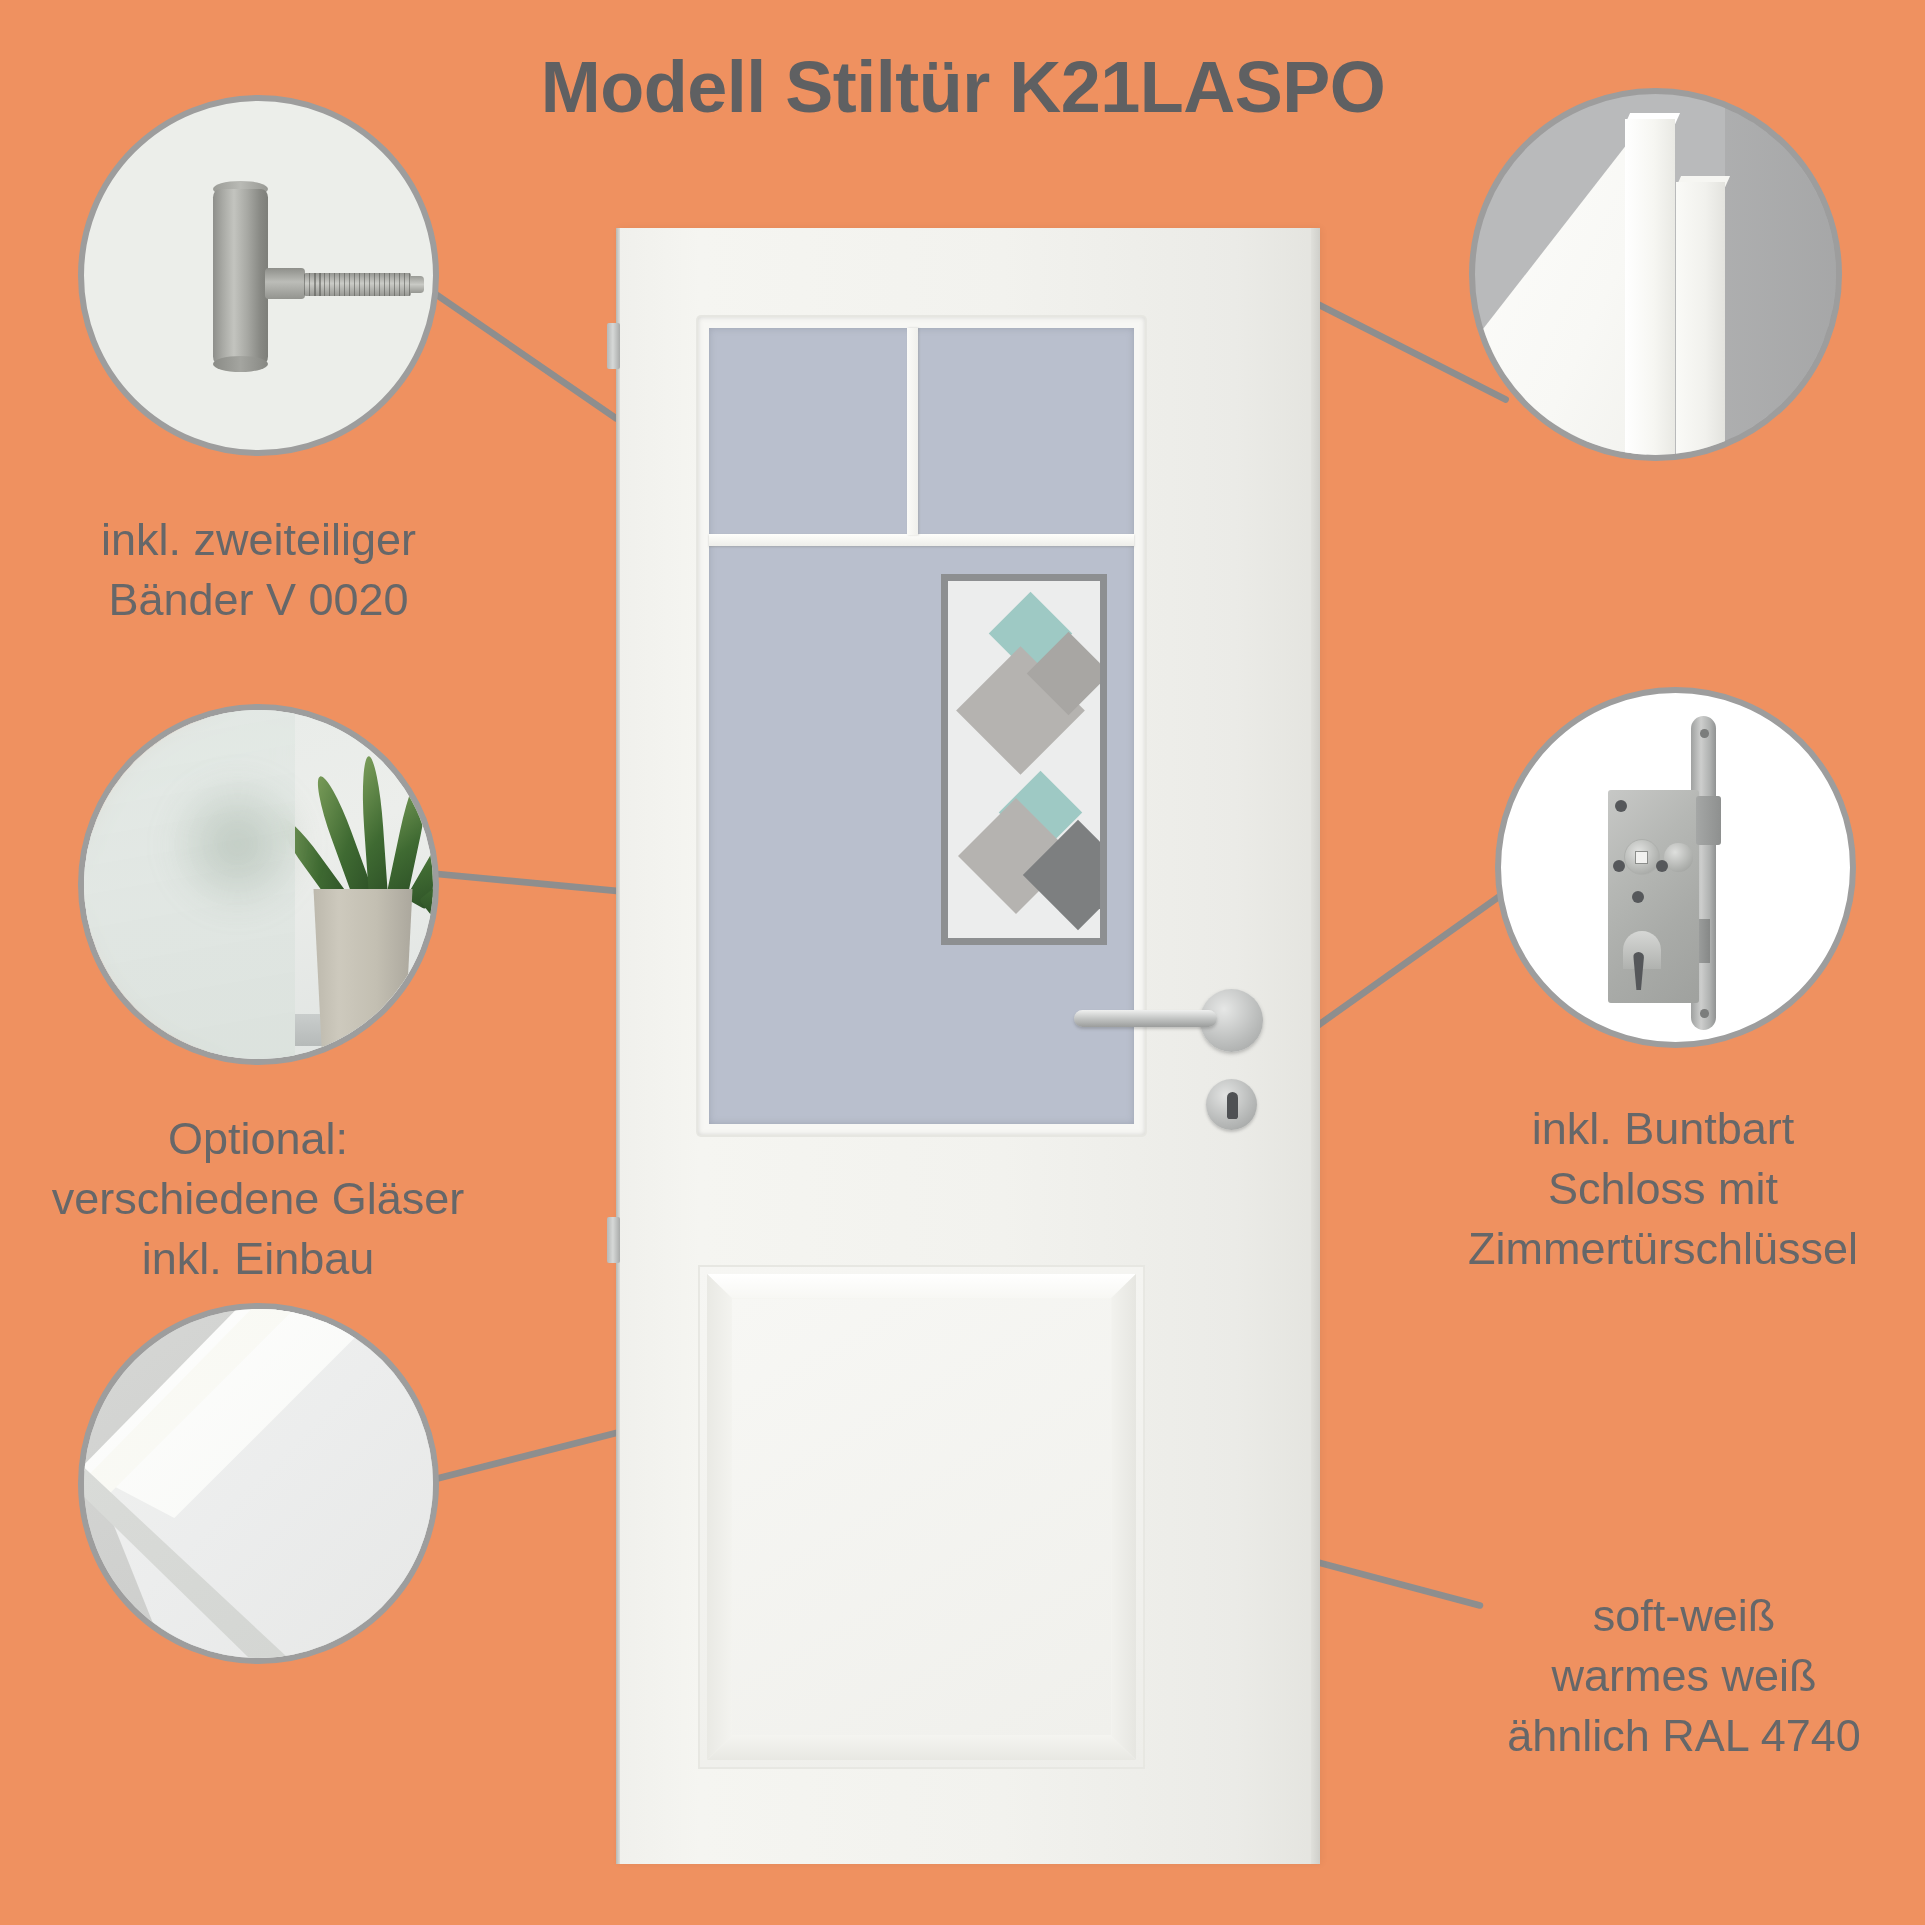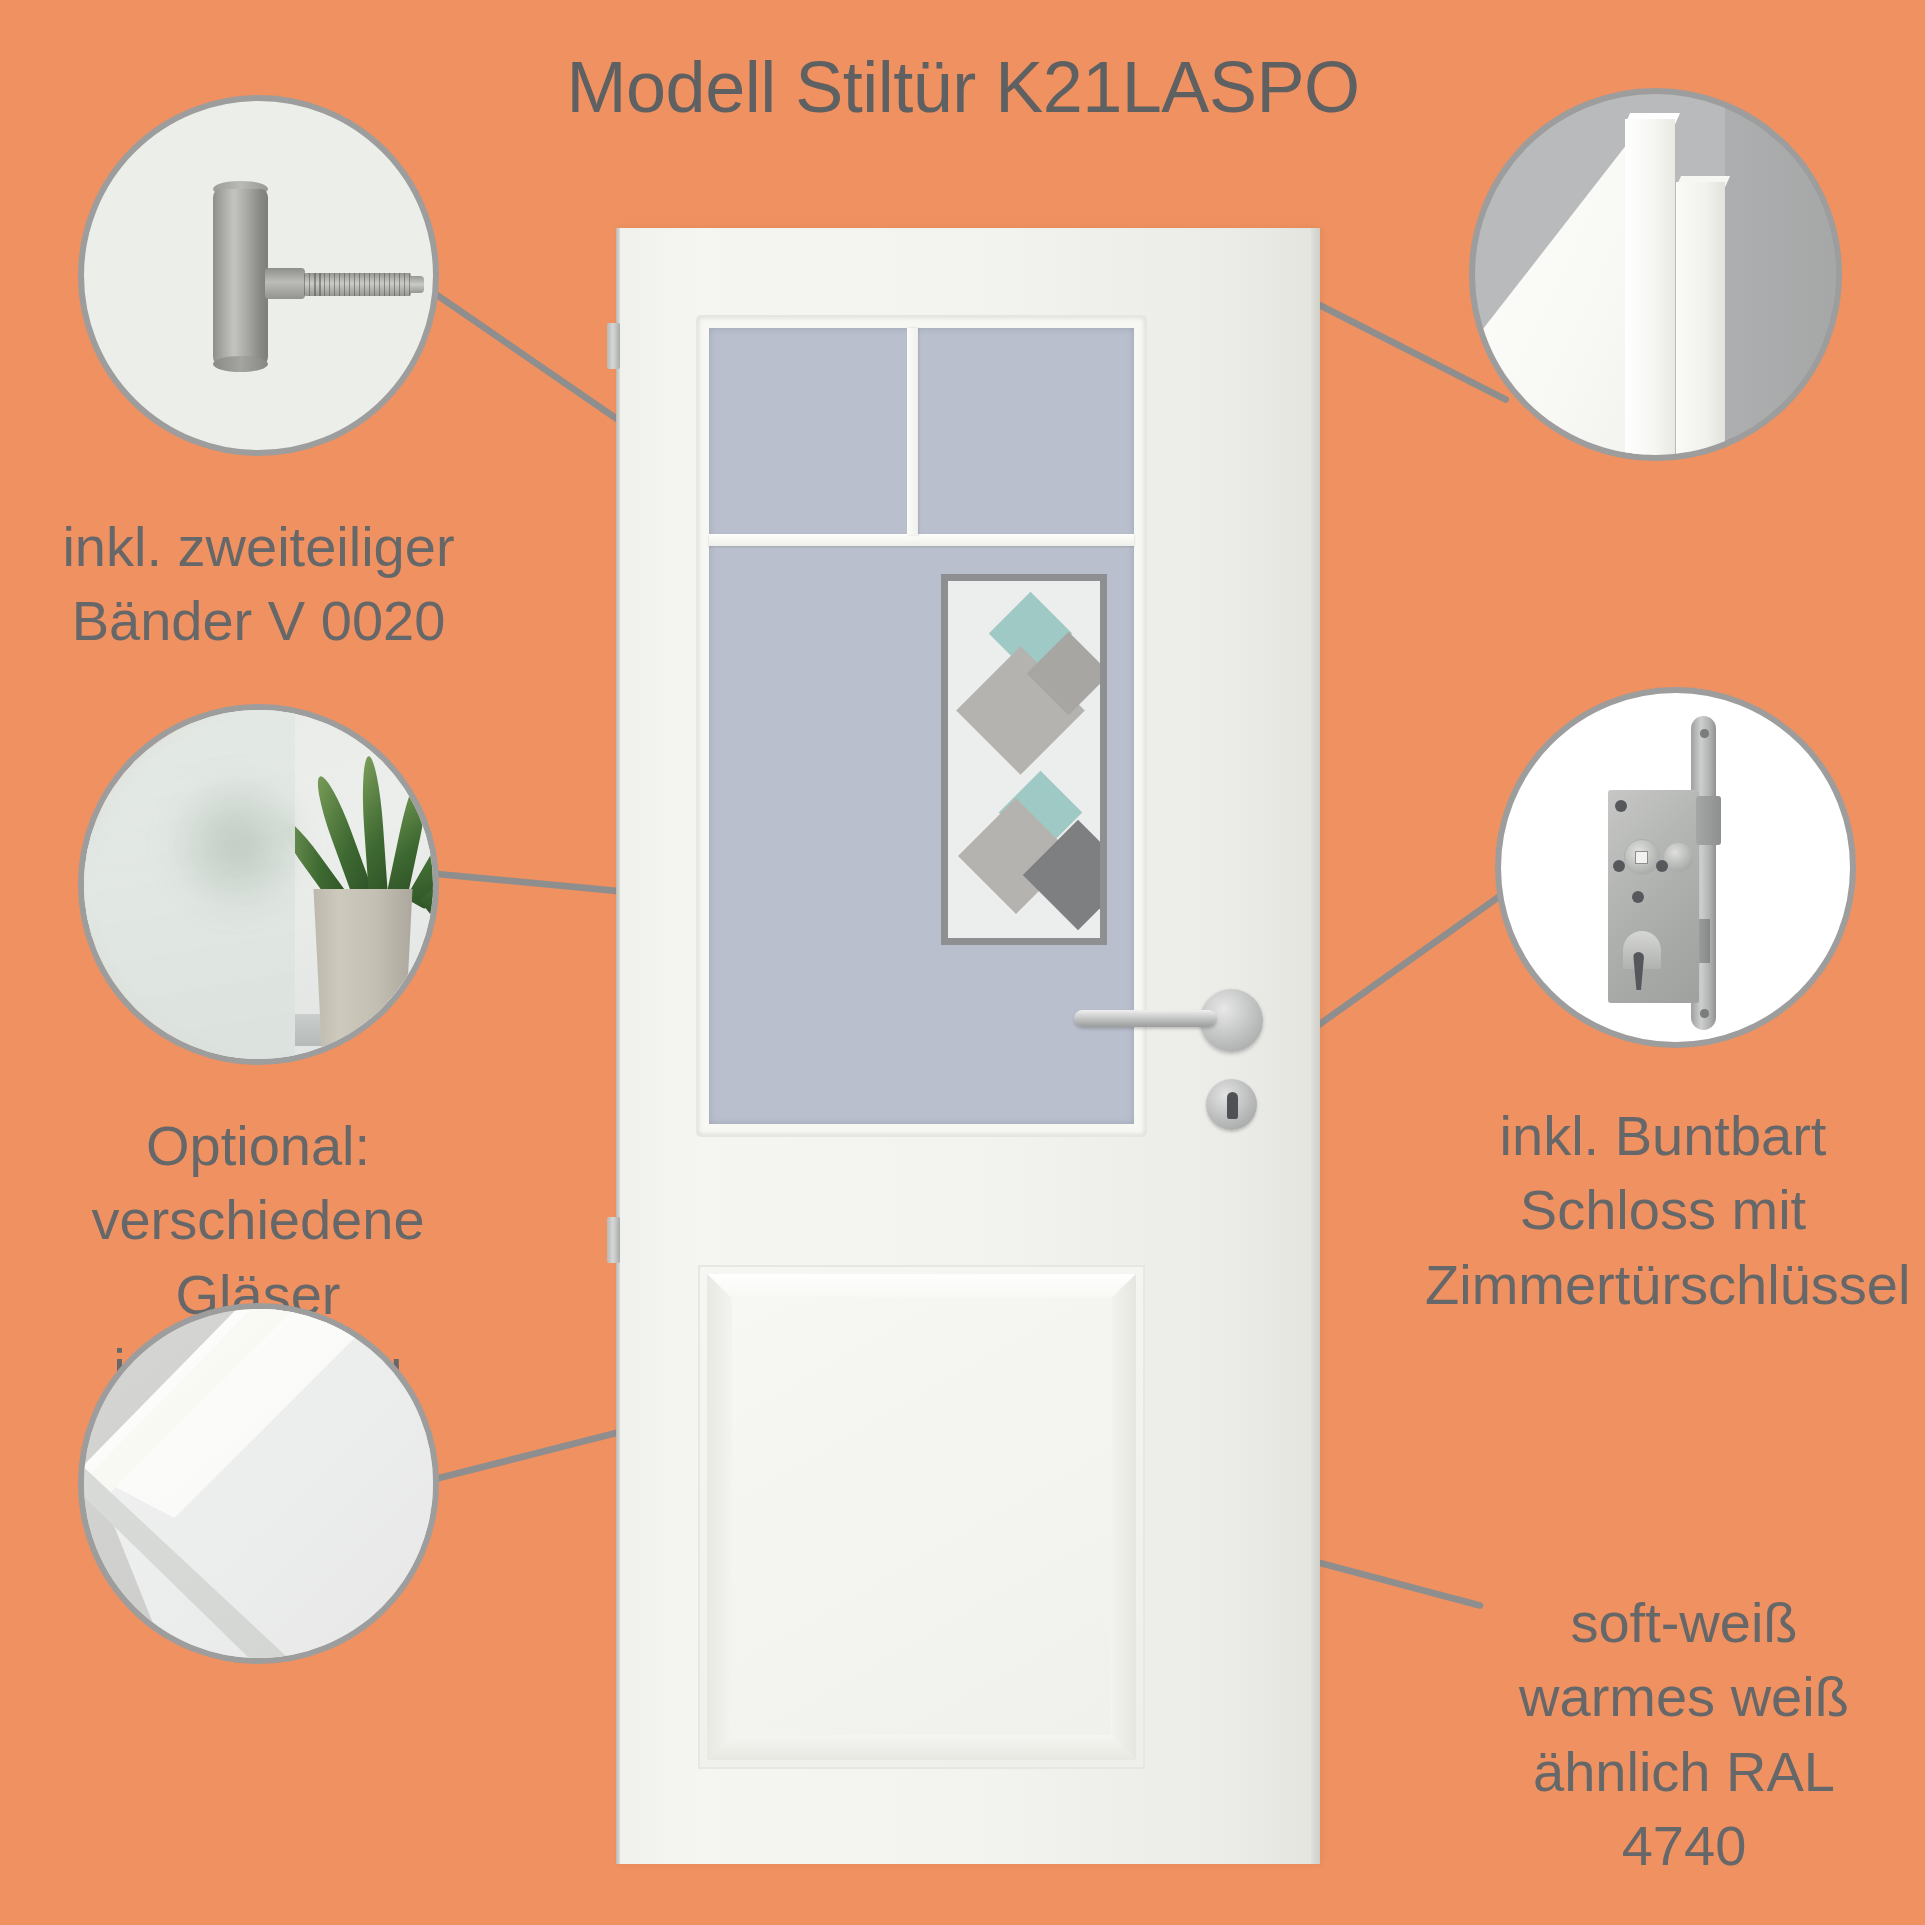--- a/index.html
+++ b/index.html
@@ -17,21 +17,21 @@
   }
 
   
   #title {
     position: absolute;
     left: 0;
     top: 46px;
     width: 1926px;
     text-align: center;
     font-size: 72px;
-    font-weight: normal;
+    font-weight: bold;
     color: #5f6062;
     letter-spacing: -0.5px;
   }
 
   
   #lines {
     position: absolute;
     left: 0; top: 0;
     width: 1926px; height: 1926px;
     pointer-events: none;
@@ -45,21 +45,21 @@
     overflow: hidden;
     background: #eceeea;
     box-sizing: border-box;
   }
 
   
   .caption {
     position: absolute;
     text-align: center;
     color: #666769;
-    font-size: 56px;
+    font-size: 45px;
     line-height: 1.33;
     white-space: pre-line;
   }
 
   
   #c-hinge { left: 78px; top: 95px; width: 361px; height: 361px; background: #eceeea; }
   .pin-body {
     position: absolute;
     left: 129px; top: 88px;
     width: 55px; height: 176px;

